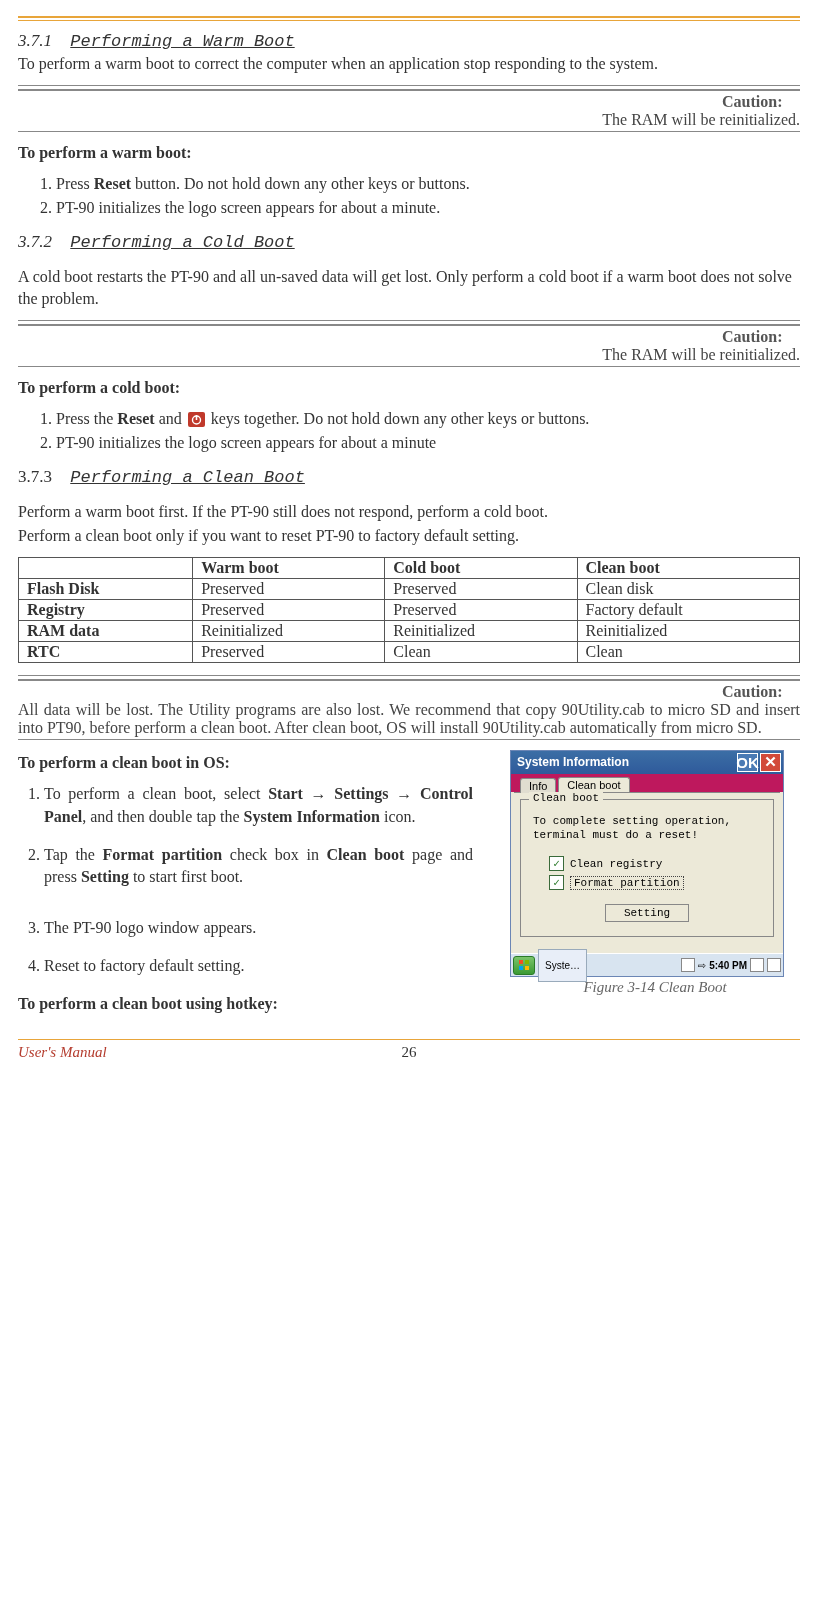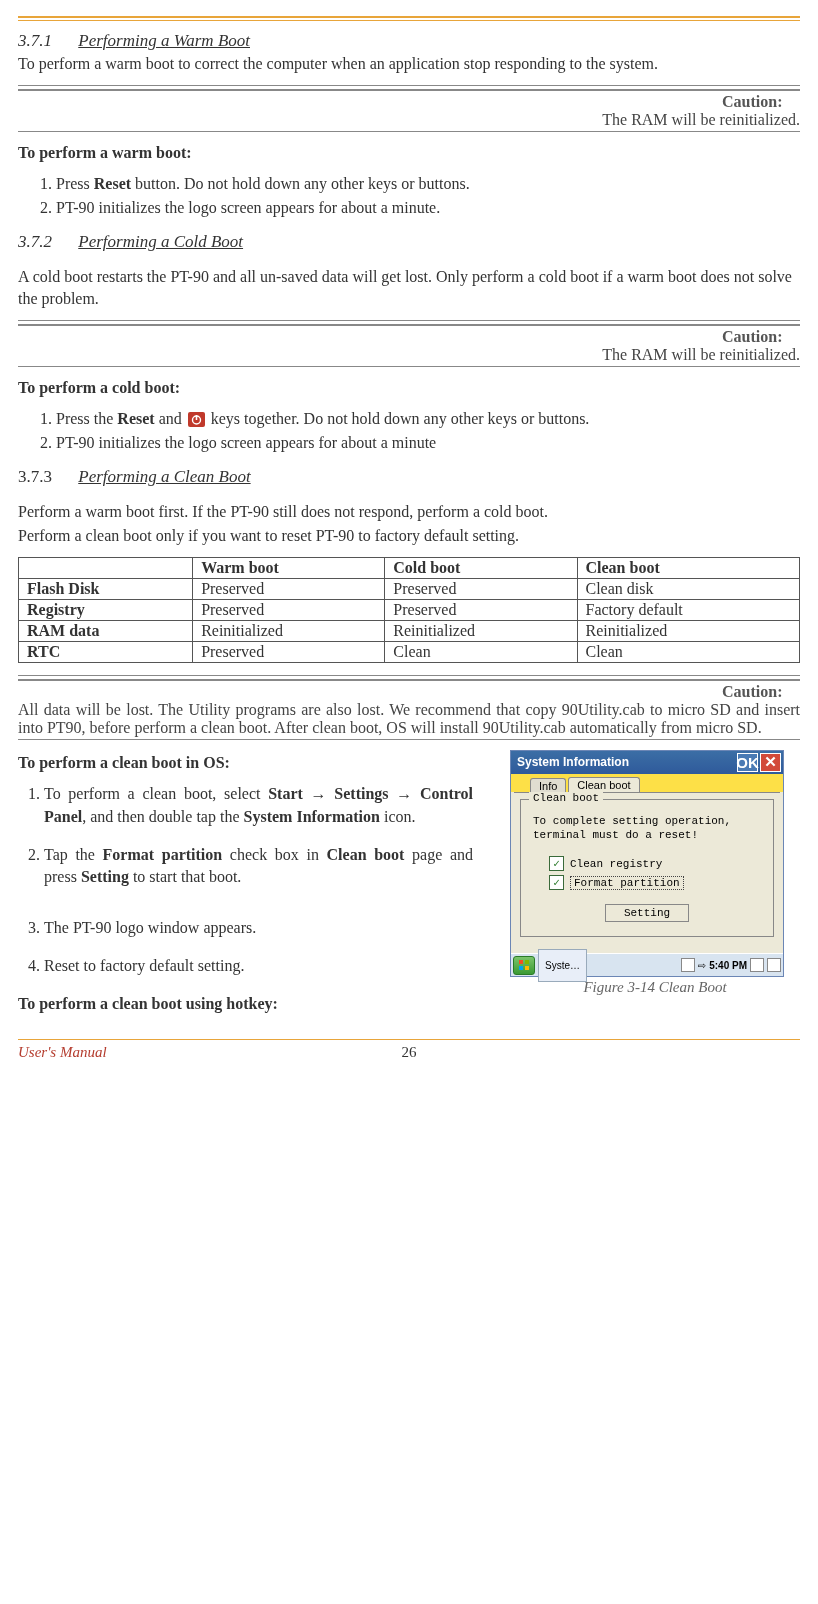--- a/index.html
+++ b/index.html
@@ -11,21 +11,21 @@
     width: 782px;
     background: #fff;
   }
   .top-rule { border-top: 2px solid #e8a53a; border-bottom: 1px solid #e8a53a; height:2px; margin-bottom:10px;}
   .h3 {
     font-style: italic;
     font-size: 17px;
     margin: 6px 0 2px 0;
   }
   .h3 .num { font-style: italic; }
-  .h3 .title { text-decoration: underline; margin-left: 22px;}
+  .h3 .title { text-decoration: underline; margin-left: 14px; font-family: Liberation Mono, monospace;}
   .p { margin: 2px 0 10px 0; line-height: 1.35; }
   .hr2 { border: none; border-top: 1px solid #888; border-bottom: 2px solid #888; height:3px; background:#fff; margin: 8px 0 0 0;}
   .hr1 { border: none; border-top: 1px solid #888; margin: 2px 0 10px 0;}
   .caution-row { display:flex; align-items:flex-end; margin: 2px 0 2px 0; flex-direction: column; }
   .caution-label { font-weight: bold; color:#555; min-width: 78px; }
   .caution-text { flex:1; color:#444; }
   .justify { text-align: justify; }
   .bold { font-weight: bold; }
   ol.steps { margin: 4px 0 14px 0; padding-left: 38px; }
   ol.steps li { margin: 2px 0; line-height:1.35; }
@@ -60,21 +60,21 @@
     background: linear-gradient(#3b6ea5,#2f5a9b); color:#fff; display:flex;
     align-items:center; padding:2px 2px 2px 6px; font-weight:bold; font-size:12px;
   }
   .wince .titlebar .spacer{flex:1;}
   .wince .tb-btn{
     width:19px;height:17px;border:1px solid #fff;background:#4a7ab4;
     display:flex;align-items:center;justify-content:center;margin-left:2px;
     font-size:15px;font-weight:bold;color:#fff;
   }
   .wince .tb-btn.close{background:#d24a3a;}
-  .wince .tabs{display:flex;background:#fde047;padding:3px 0 0 19px;}
+  .wince .tabs{display:flex;background:#be185d;padding:3px 0 0 9px;}
   .wince .tab{border:1px solid #888;border-bottom:none;background:#ece9d8;
     padding:1px 8px;font-size:11px;margin-right:2px;border-radius:3px 3px 0 0;}
   .wince .tab.inactive{background:#e0ddd0;position:relative;top:1px;}
   .wince .group{border:1px solid #888;margin:6px;padding:8px 10px 14px 10px;position:relative;}
   .wince .group .legend{position:absolute;top:-8px;left:8px;background:#ece9d8;padding:0 4px;font-family:"Courier New",monospace;font-size:11px;}
   .wince .msg{font-family:"Courier New",monospace;font-size:11px;line-height:1.3;margin:6px 0 14px 2px;}
   .wince .chk-row{display:flex;align-items:center;margin:4px 0 4px 18px;font-family:"Courier New",monospace;font-size:11px;}
   .wince .chkbx{width:13px;height:13px;border:1px solid #3a6a3a;background:#fff;margin-right:6px;
     display:flex;align-items:center;justify-content:center;color:#2a7a2a;font-size:11px;font-weight:bold;}
   .wince .boxed{border:1px dotted #444;padding:0 3px;}
@@ -190,21 +190,21 @@
 <hr class="hr1">
 
 <div class="two-col">
   <div class="left">
     <div class="p bold">To perform a clean boot in OS:</div>
     <ol class="steps2">
       <li>
         <span>To perform a clean boot, select </span><span class="bold">Start</span><span> → </span><span class="bold">Settings</span><span> → </span><span class="bold">Control Panel</span><span>, and then double tap the </span><span class="bold">System Information</span><span> icon.</span>
       </li>
       <li style="margin-bottom:28px">
-        <span>Tap the </span><span class="bold">Format partition</span><span> check box in </span><span class="bold">Clean boot</span><span> page and press </span><span class="bold">Setting</span><span> to start that boot.</span>
+        <span>Tap the </span><span class="bold">Format partition</span><span> check box in </span><span class="bold">Clean boot</span><span> page and press </span><span class="bold">Setting</span><span> to start first boot.</span>
       </li>
       <li>The PT-90 logo window appears.</li>
       <li>Reset to factory default setting.</li>
     </ol>
 
     <div class="p bold" style="margin-top:4px">To perform a clean boot using hotkey:</div>
   </div>
 
   <div class="right">
     <div class="wince">

